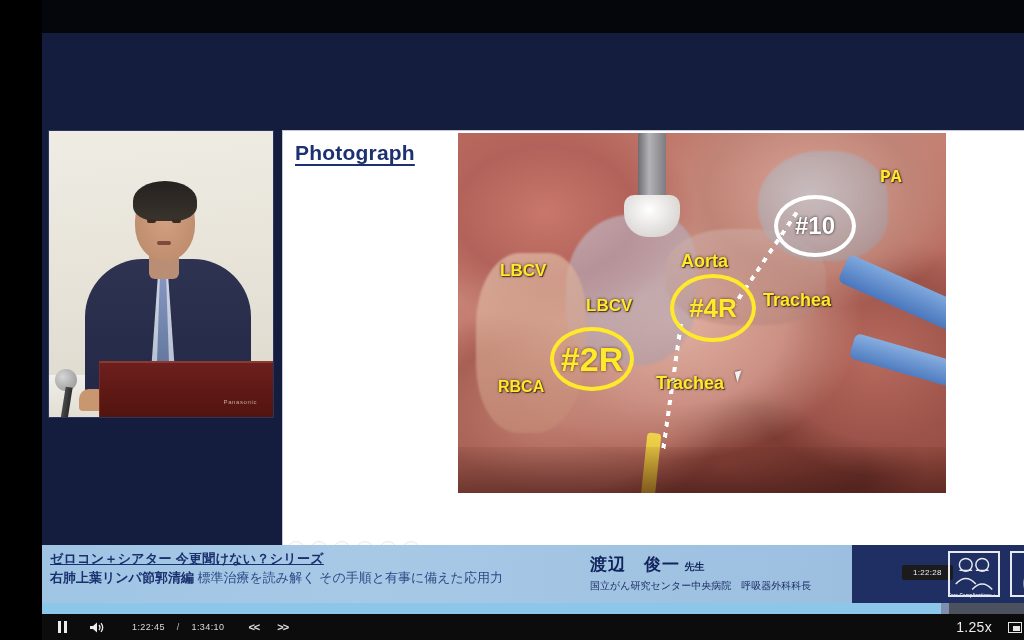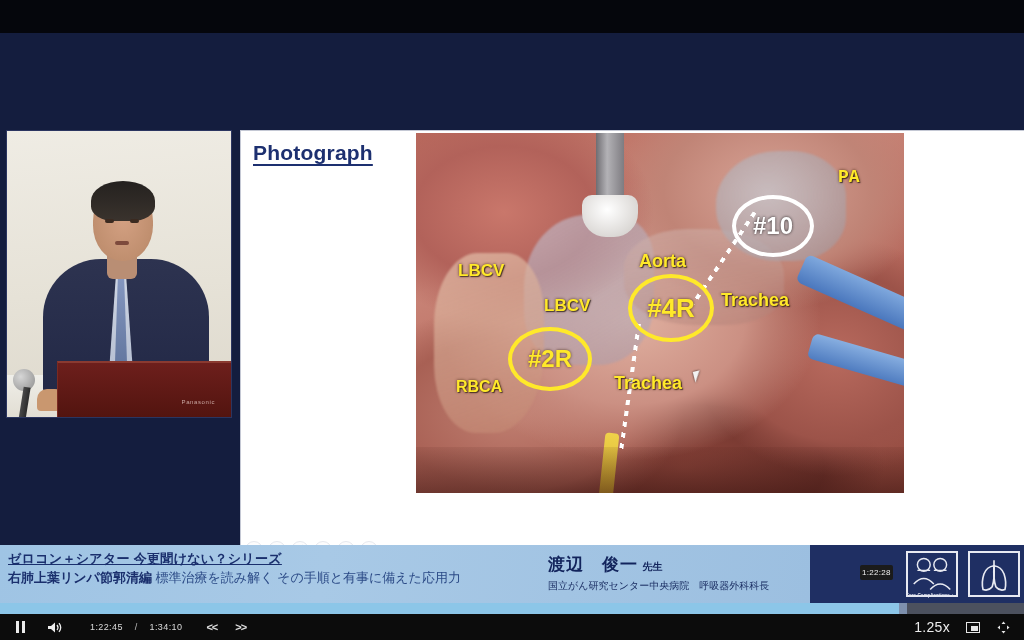--- a/index.html
+++ b/index.html
@@ -1,19 +1,19 @@
 <!DOCTYPE html>
 <html><head>
 <meta charset="utf-8">
 <style>
   * { margin:0; padding:0; box-sizing:border-box; }
   html,body{ width:1024px; height:640px; overflow:hidden; background:#000; }
   body{ font-family:"Liberation Sans", sans-serif; }
 
-  #app{ position:relative; width:957px; height:640px; background:#404040; }
+  #app{ position:relative; width:957px; height:640px; background:#404040;margin-left:42px; }
 
   
   .letterbox-top{ position:absolute; left:0; top:0; width:1024px; height:33px; background:#05060c; }
   .stage{ position:absolute; left:0; top:33px; width:1024px; height:512px; background:#141d3e; }
 
   
   .webcam{
     position:absolute; left:6px; top:97px; width:226px; height:288px;
     background:#e9e6de; overflow:hidden; border:1px solid #2b3560;
   }
@@ -159,21 +159,21 @@
   .lbl-aorta{ left:223px; top:118px; font-size:18px; }
   .lbl-azygos{ left:305px; top:157px; font-size:18px; }
   .lbl-trachea{ left:198px; top:240px; font-size:18px; }
   .lbl-pa{ left:422px; top:34px; font-size:18px;font-family:Liberation Mono, monospace; }
 
   .circle-y{
     position:absolute; border:4px solid #ffe92a; border-radius:50%;
     display:flex; align-items:center; justify-content:center;
     color:#ffe92a; font-weight:bold; text-shadow:0 0 3px rgba(60,30,0,.8);
   }
-  .circ-2r{ left:92px; top:194px; width:84px; height:64px; font-size:24px; }
+  .circ-2r{ left:92px; top:194px; width:84px; height:64px; font-size:34px; }
   .circ-4r{ left:212px; top:141px; width:86px; height:68px; font-size:26px; }
   .circle-w{
     position:absolute; border:4px solid #ffffff; border-radius:50%;
     display:flex; align-items:center; justify-content:center;
     color:#ffffff; font-weight:bold; text-shadow:0 0 3px rgba(0,0,0,.8);
     left:316px; top:62px; width:82px; height:62px; font-size:24px;
   }
   .dotline{ position:absolute; width:4px; background:repeating-linear-gradient(180deg,#fff 0 5px,transparent 5px 11px); }
   .dot-a{ left:212px; top:190px; height:128px; transform:rotate(8deg); }
   .dot-b{ left:306px; top:70px; height:110px; transform:rotate(34deg); }
@@ -200,21 +200,21 @@
   .spk-name{ font-size:17px; font-weight:bold; color:#12245c; letter-spacing:1px; }
   .spk-hon{ font-size:10px; font-weight:bold; color:#12245c; }
   .spk-aff{ font-size:10px; color:#16295f; margin-top:3px; }
   .banner-right{ position:absolute; left:810px; top:0; width:214px; height:58px; background:#1f2f63; }
   .logo-box{ position:absolute; top:6px; width:52px; height:46px; border:2px solid #e8eaf2; }
   .logo-surg{ left:96px; }
   .logo-lung{ left:158px; }
   .logo-cap{ position:absolute; left:96px; top:48px; width:56px; font-size:4.5px; color:#dfe3ef; font-weight:bold; letter-spacing:.1px; }
   .tooltip{
     position:absolute; left:50px; top:20px; background:#1b1b1b; color:#f0f0f0;
-    font-size:8px; padding:3px 2px; border-radius:2px; letter-spacing:.3px;
+    font-size:8px; padding:3px 11px; border-radius:2px; letter-spacing:.3px;
   }
 
   
   .progress{ position:absolute; left:0; top:603px; width:1024px; height:11px; background:#4c515e; }
   .progress-fill{ position:absolute; left:0; top:0; height:11px; background:#8cc6e8; }
   .progress-handle{ position:absolute; top:0; width:8px; height:11px; background:#7e90ad; }
 
   .controls{ position:absolute; left:0; top:614px; width:1024px; height:26px; background:#0c0c0c; display:flex; align-items:center;text-align:right; }
   .ctl{ color:#e8e8e8; display:flex; align-items:center; justify-content:center; }
   .ctl-play{ margin-left:12px; width:16px; }

